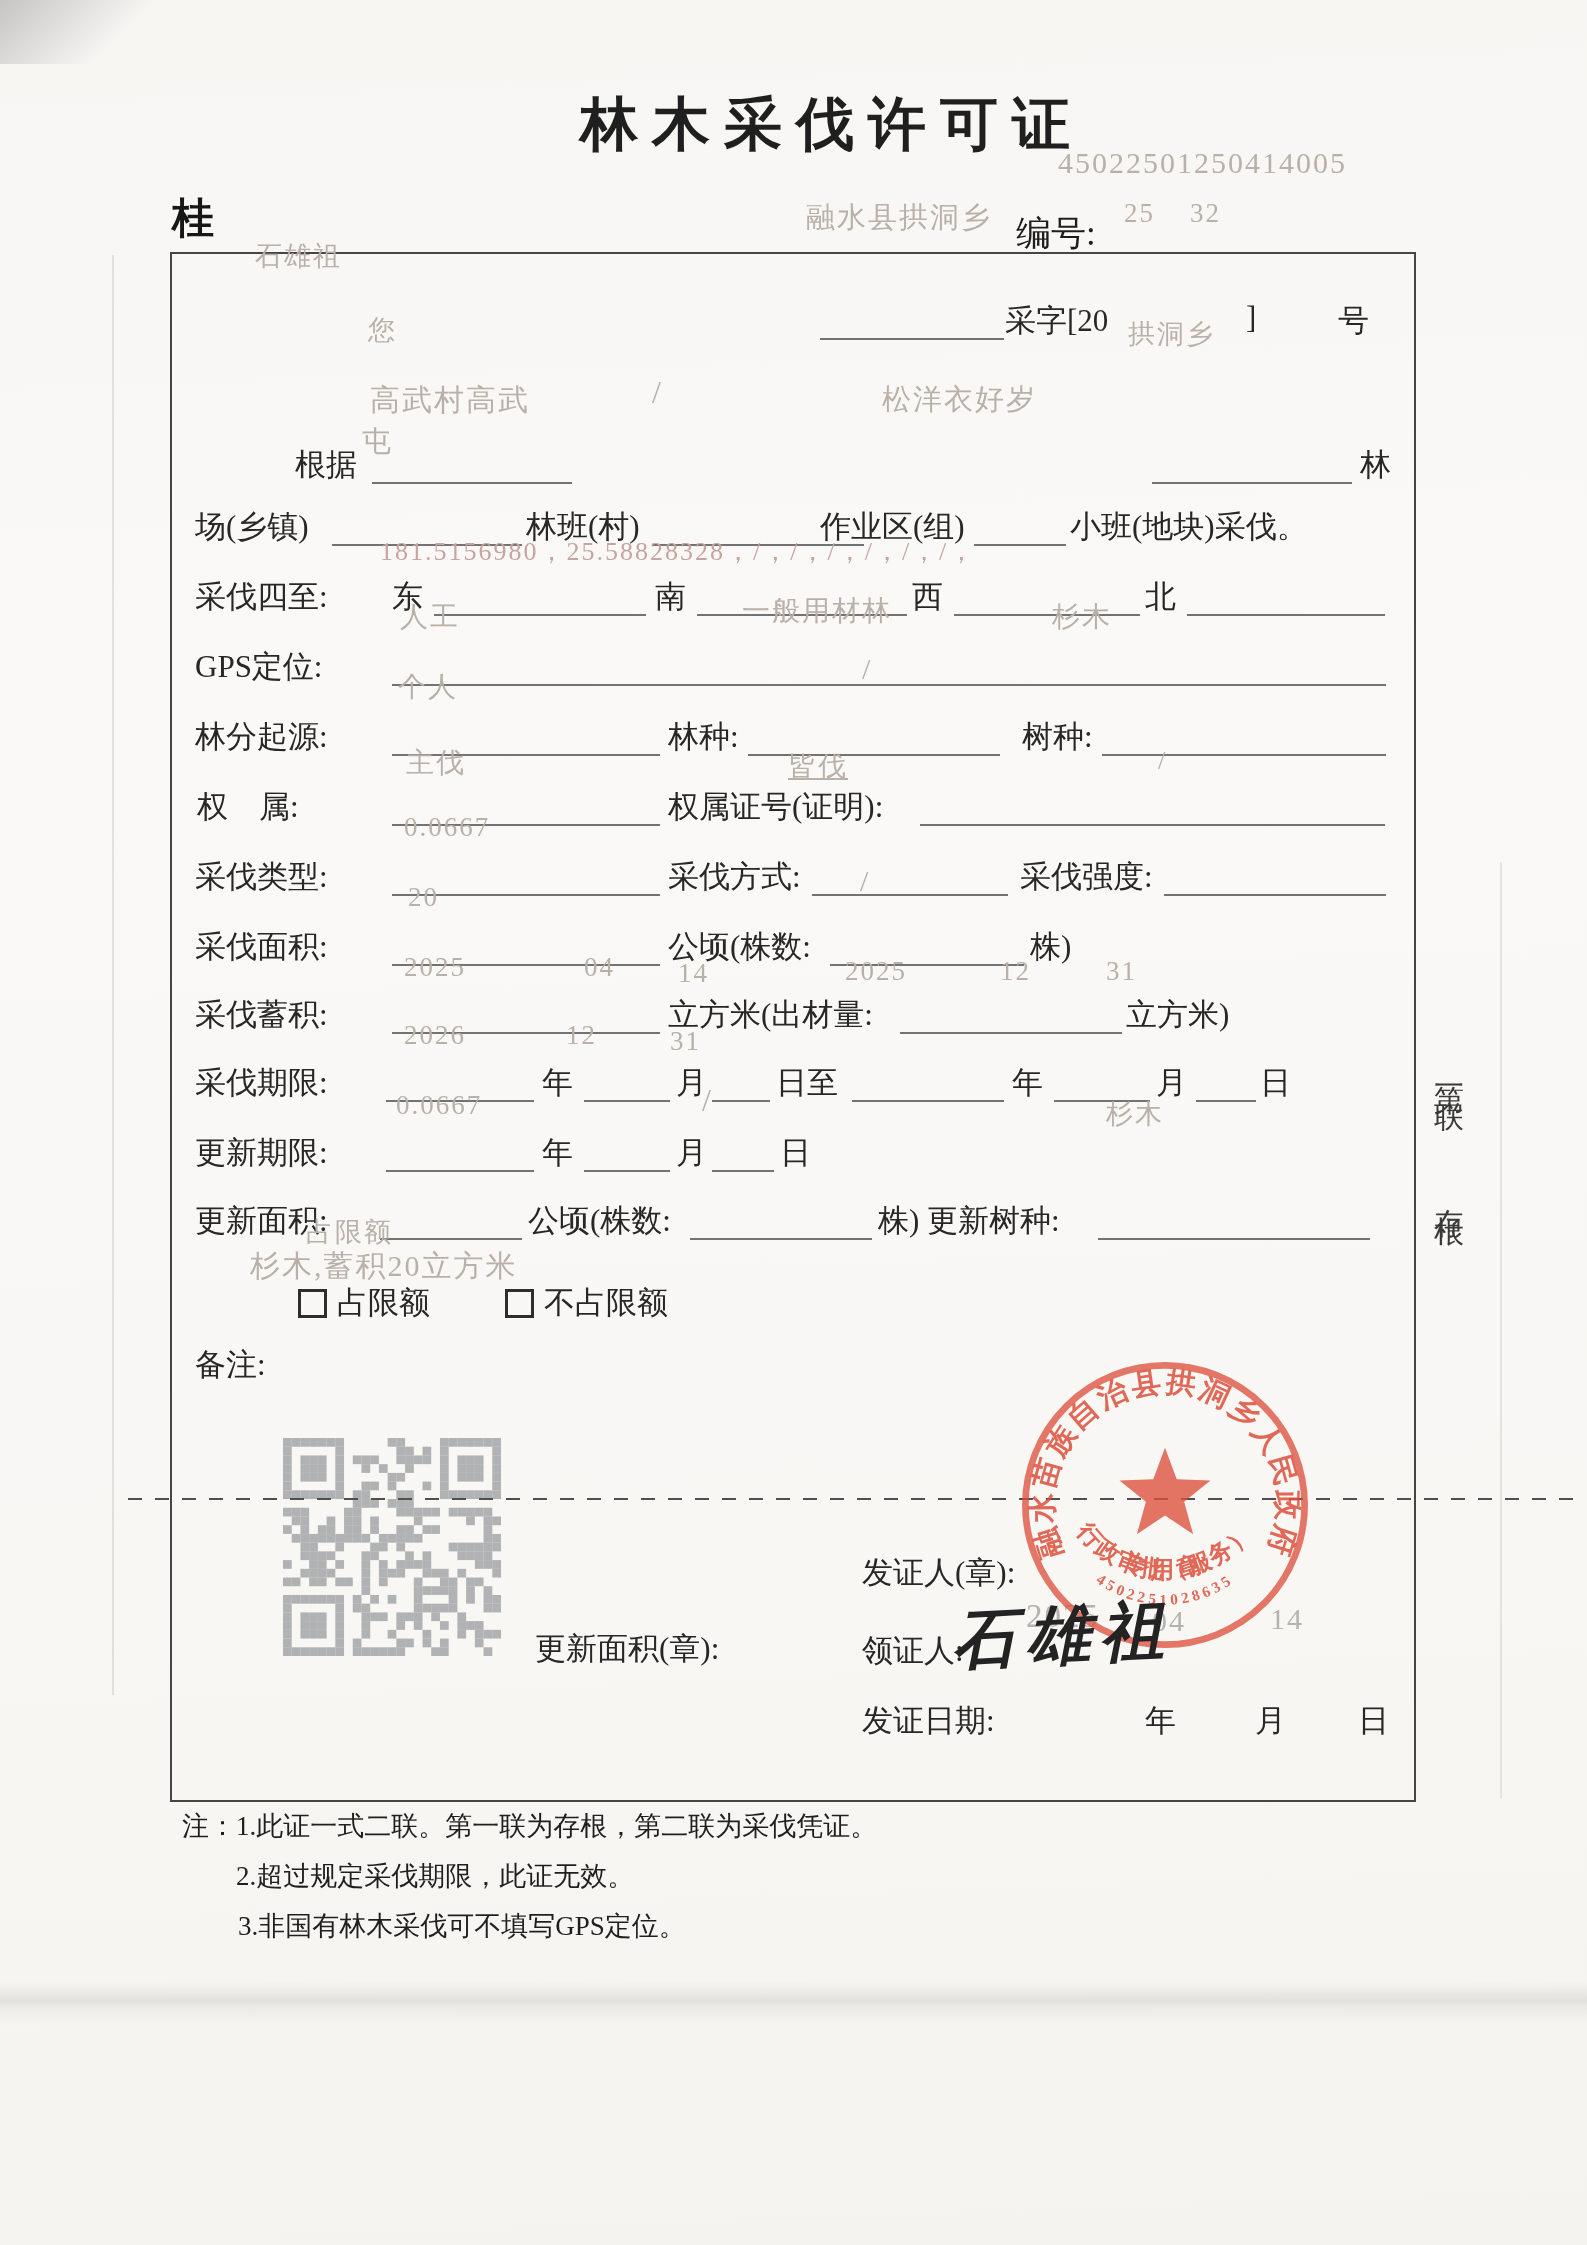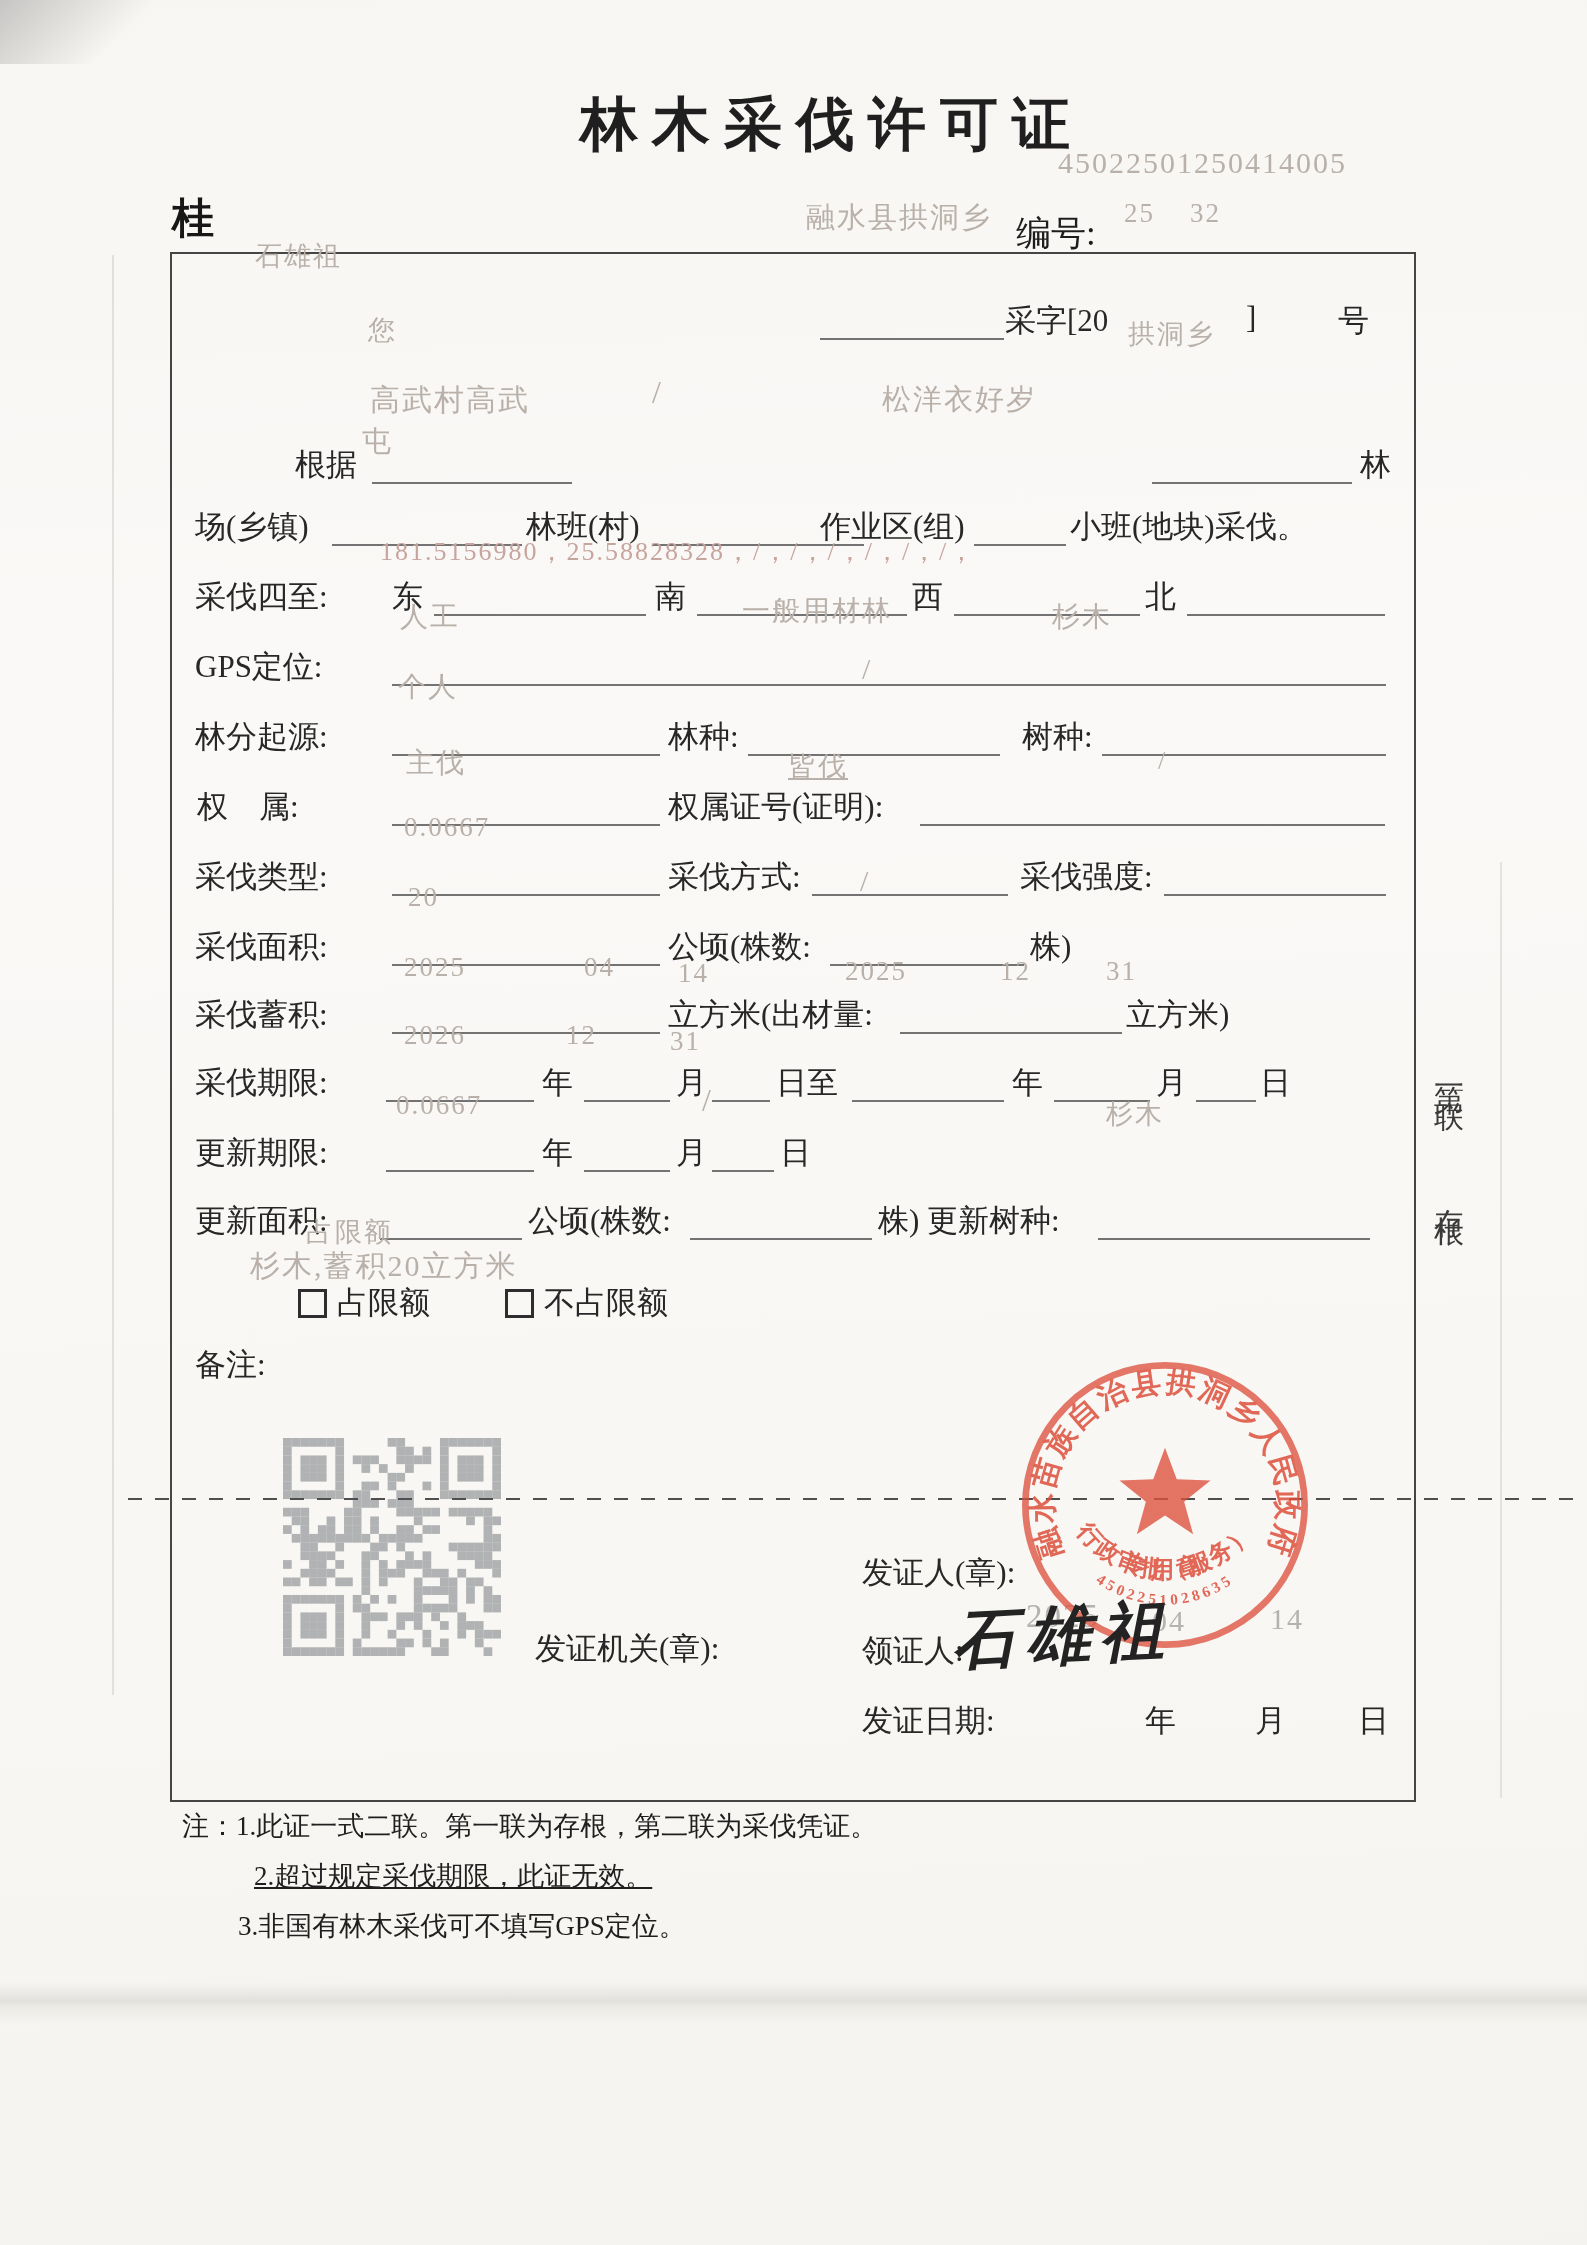--- a/index.html
+++ b/index.html
@@ -359,21 +359,21 @@
       <rect x="6" y="23" width="1" height="1" fill="#9da0a2" opacity="0.8"></rect>
       <rect x="0" y="24" width="1" height="1" fill="#9da0a2" opacity="0.8"></rect>
       <rect x="1" y="24" width="1" height="1" fill="#9da0a2" opacity="0.8"></rect>
       <rect x="2" y="24" width="1" height="1" fill="#9da0a2" opacity="0.8"></rect>
       <rect x="3" y="24" width="1" height="1" fill="#9da0a2" opacity="0.8"></rect>
       <rect x="4" y="24" width="1" height="1" fill="#9da0a2" opacity="0.8"></rect>
       <rect x="5" y="24" width="1" height="1" fill="#9da0a2" opacity="0.8"></rect>
       <rect x="6" y="24" width="1" height="1" fill="#9da0a2" opacity="0.8"></rect>
     </svg>
 
-  <div class="flabel" style="left:535px;top:1628px;">发证机关(章):</div>
+  <div class="flabel" style="left:535px;top:1628px;">更新面积(章):</div>
   <div class="flabel" style="left:862px;top:1552px;">发证人(章):</div>
   <div class="flabel" style="left:862px;top:1630px;">领证人:</div>
   <div class="sig" style="left:952px;top:1592px;">石雄祖</div>
   <div class="flabel" style="left:862px;top:1700px;">发证日期:</div>
   <div class="flabel" style="left:1145px;top:1700px;">年</div>
   <div class="flabel" style="left:1255px;top:1700px;">月</div>
   <div class="flabel" style="left:1358px;top:1700px;">日</div>
 
   <svg class="seal" width="306" height="306" viewBox="0 0 320 320">
     <defs>
@@ -392,21 +392,21 @@
     </text>
     <text font-size="25" fill="#dd4f3c" font-weight="700" letter-spacing="6">
       <textPath href="#arcLow" startOffset="50%" text-anchor="middle">专用章</textPath>
     </text>
     <text font-size="16" fill="#dd4f3c" font-weight="600" letter-spacing="4">
       <textPath href="#arcNum" startOffset="50%" text-anchor="middle">4502251028635</textPath>
     </text>
   </svg>
 
   <div class="note" style="left:182px;top:1808px;"><span>注：</span><span>1.此证一式二联。第一联为存根，第二联为采伐凭证。</span></div>
-  <div class="note" style="left:254px;top:1858px;text-decoration:underline;">2.超过规定采伐期限，此证无效。</div>
+  <div class="note" style="left:236px;top:1858px;">2.超过规定采伐期限，此证无效。</div>
   <div class="note" style="left:238px;top:1908px;">3.非国有林木采伐可不填写GPS定位。</div>
 
 <div class="blank" style="left: 820px; top: 338px; width: 184px;"></div>
     <div class="flabel" style="left: 1005px; top: 300px;">采字[20</div>
     <div class="flabel" style="left: 1246px; top: 300px;">]</div>
     <div class="flabel" style="left: 1338px; top: 300px;">号</div>
     <div class="flabel" style="left: 295px; top: 444px;">根据</div>
     <div class="blank" style="left: 372px; top: 482px; width: 200px;"></div>
     <div class="blank" style="left: 1152px; top: 482px; width: 200px;"></div>
     <div class="flabel" style="left: 1360px; top: 444px;">林</div>

